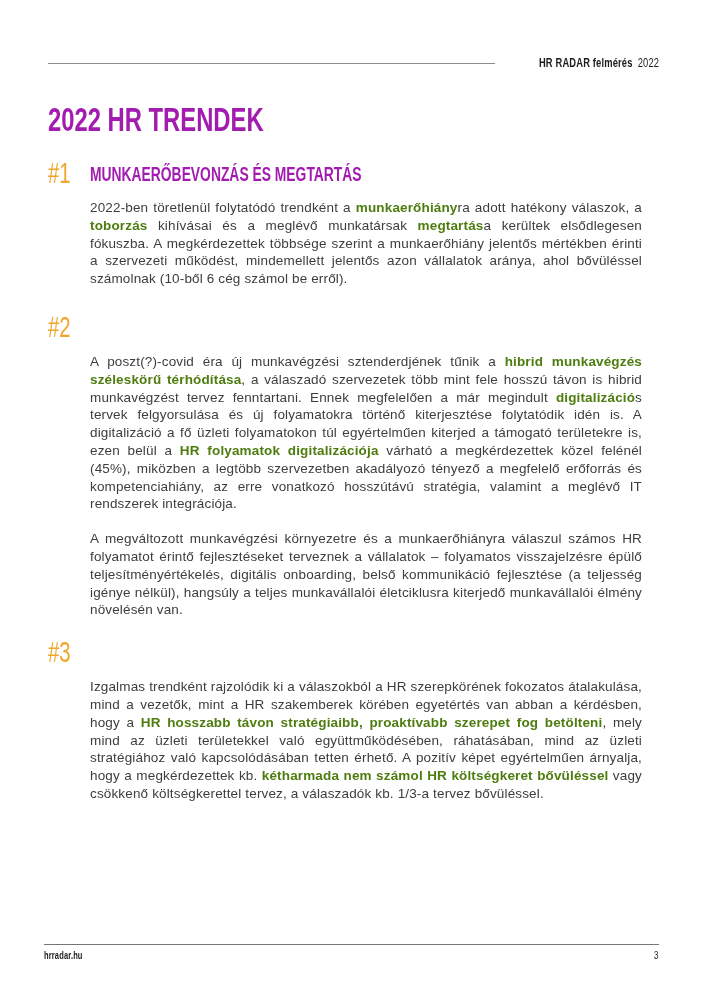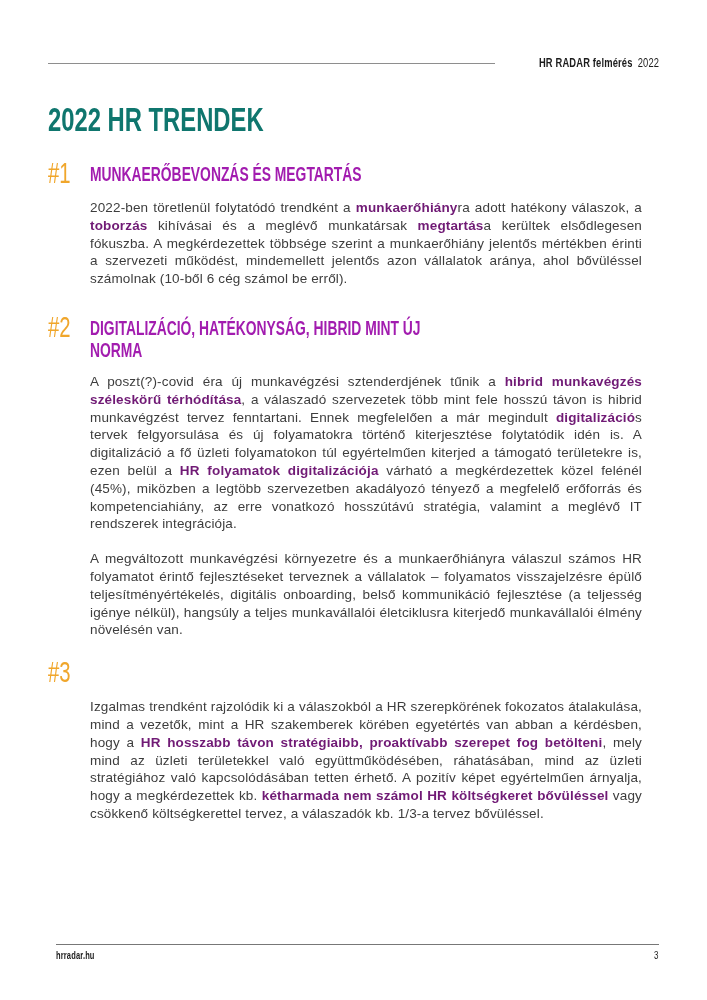--- a/index.html
+++ b/index.html
@@ -27,21 +27,21 @@
     letter-spacing:0.2px;
   }
   .brand-bold{font-weight:bold;}
   .brand-year{font-weight:normal;margin-left:3px;}
   
   .cond{display:inline-block;transform:scaleX(0.7);transform-origin:0 0;white-space:pre-line;}
   
   .title{
     margin:32px 0 0 0;
     font-size:34px;line-height:34px;font-weight:bold;
-    color:#0f766e;
+    color:#a21caf;
   }
   
   .sec-head{display:flex;align-items:flex-start;}
   .sec-head-1{margin-top:24px;}
   .sec-head-2{margin-top:26px;}
   .sec-head-3{margin-top:20px;}
   .sec-num{
     width:42px;flex:0 0 42px;
     font-size:29px;line-height:27px;font-weight:normal;
     color:#f0a62b;
@@ -58,24 +58,24 @@
     margin:0 17px 0 42px;
     width:552px;box-sizing:border-box;
     font-size:13.5px;line-height:17.8px;
     letter-spacing:0.15px;
     color:#3d3d3d;
     text-align:justify;
     hyphens:auto;
   }
   .p-first{margin-top:12px;}
   .p-follow{margin-top:17px;}
-  .body-text b{font-weight:bold;color:#701a75;}
+  .body-text b{font-weight:bold;color:#4d7c0f;}
   
   .footer{
-    position:absolute;left:56px;right:48px;top:944px;
+    position:absolute;left:44px;right:48px;top:944px;
   }
   .footer-rule{height:1px;background:#777777;}
   .footer-row{
     margin-top:5px;
     display:flex;justify-content:space-between;align-items:baseline;
     font-size:10px;color:#1c1c1c;
   }
   .footer-site{
     font-weight:bold;letter-spacing:0.2px;
     display:inline-block;transform:scaleX(0.75);transform-origin:0 50%;
@@ -103,21 +103,20 @@
     <div class="sec-head sec-head-1">
       <span class="sec-num"><span class="cond">#1</span></span>
       <h2 class="sec-title"><span class="cond">MUNKAERŐBEVONZÁS ÉS MEGTARTÁS</span></h2>
     </div>
     <p class="body-text p-first"><span>2022-ben töretlenül folytatódó trendként a </span><b>munkaerőhiány</b><span>ra adott hatékony válaszok, a </span><b>toborzás</b><span> kihívásai és a meglévő munkatársak </span><b>megtartás</b><span>a kerültek elsődlegesen fókuszba. A megkérdezettek többsége szerint a munkaerőhiány jelentős mértékben érinti a szervezeti működést, mindemellett jelentős azon vállalatok aránya, ahol bővüléssel számolnak (10-ből 6 cég számol be erről).</span></p>
   </section>
 
   <section>
     <div class="sec-head sec-head-2">
       <span class="sec-num"><span class="cond">#2</span></span>
-      <h2 class="sec-title"><span class="cond">DIGITALIZÁCIÓ, HATÉKONYSÁG, HIBRID MINT ÚJ NORMA</span></h2>
     </div>
     <p class="body-text p-first"><span>A poszt(?)-covid éra új munkavégzési sztenderdjének tűnik a </span><b>hibrid munkavégzés széleskörű térhódítása</b><span>, a válaszadó szervezetek több mint fele hosszú távon is hibrid munkavégzést tervez fenntartani. Ennek megfelelően a már megindult </span><b>digitalizáció</b><span>s tervek felgyorsulása és új folyamatokra történő kiterjesztése folytatódik idén is. A digitalizáció a fő üzleti folyamatokon túl egyértelműen kiterjed a támogató területekre is, ezen belül a </span><b>HR folyamatok digitalizációja</b><span> várható a megkérdezettek közel felénél (45%), miközben a legtöbb szervezetben akadályozó tényező a megfelelő erőforrás és kompetenciahiány, az erre vonatkozó hosszútávú stratégia, valamint a meglévő IT rendszerek integrációja.</span></p>
     <p class="body-text p-follow"><span>A megváltozott munkavégzési környezetre és a munkaerőhiányra válaszul számos HR folyamatot érintő fejlesztéseket terveznek a vállalatok – folyamatos visszajelzésre épülő teljesítményértékelés, digitális onboarding, belső kommunikáció fejlesztése (a teljesség igénye nélkül), hangsúly a teljes munkavállalói életciklusra kiterjedő munkavállalói élmény növelésén van.</span></p>
   </section>
 
   <section>
     <div class="sec-head sec-head-3">
       <span class="sec-num"><span class="cond">#3</span></span>
     </div>
     <p class="body-text p-first"><span>Izgalmas trendként rajzolódik ki a válaszokból a HR szerepkörének fokozatos átalakulása, mind a vezetők, mint a HR szakemberek körében egyetértés van abban a kérdésben, hogy a </span><b>HR hosszabb távon stratégiaibb, proaktívabb szerepet fog betölteni</b><span>, mely mind az üzleti területekkel való együttműködésében, ráhatásában, mind az üzleti stratégiához való kapcsolódásában tetten érhető. A pozitív képet egyértelműen árnyalja, hogy a megkérdezettek kb. </span><b>kétharmada nem számol HR költségkeret bővüléssel</b><span> vagy csökkenő költségkerettel tervez, a válaszadók kb. 1/3-a tervez bővüléssel.</span></p>

